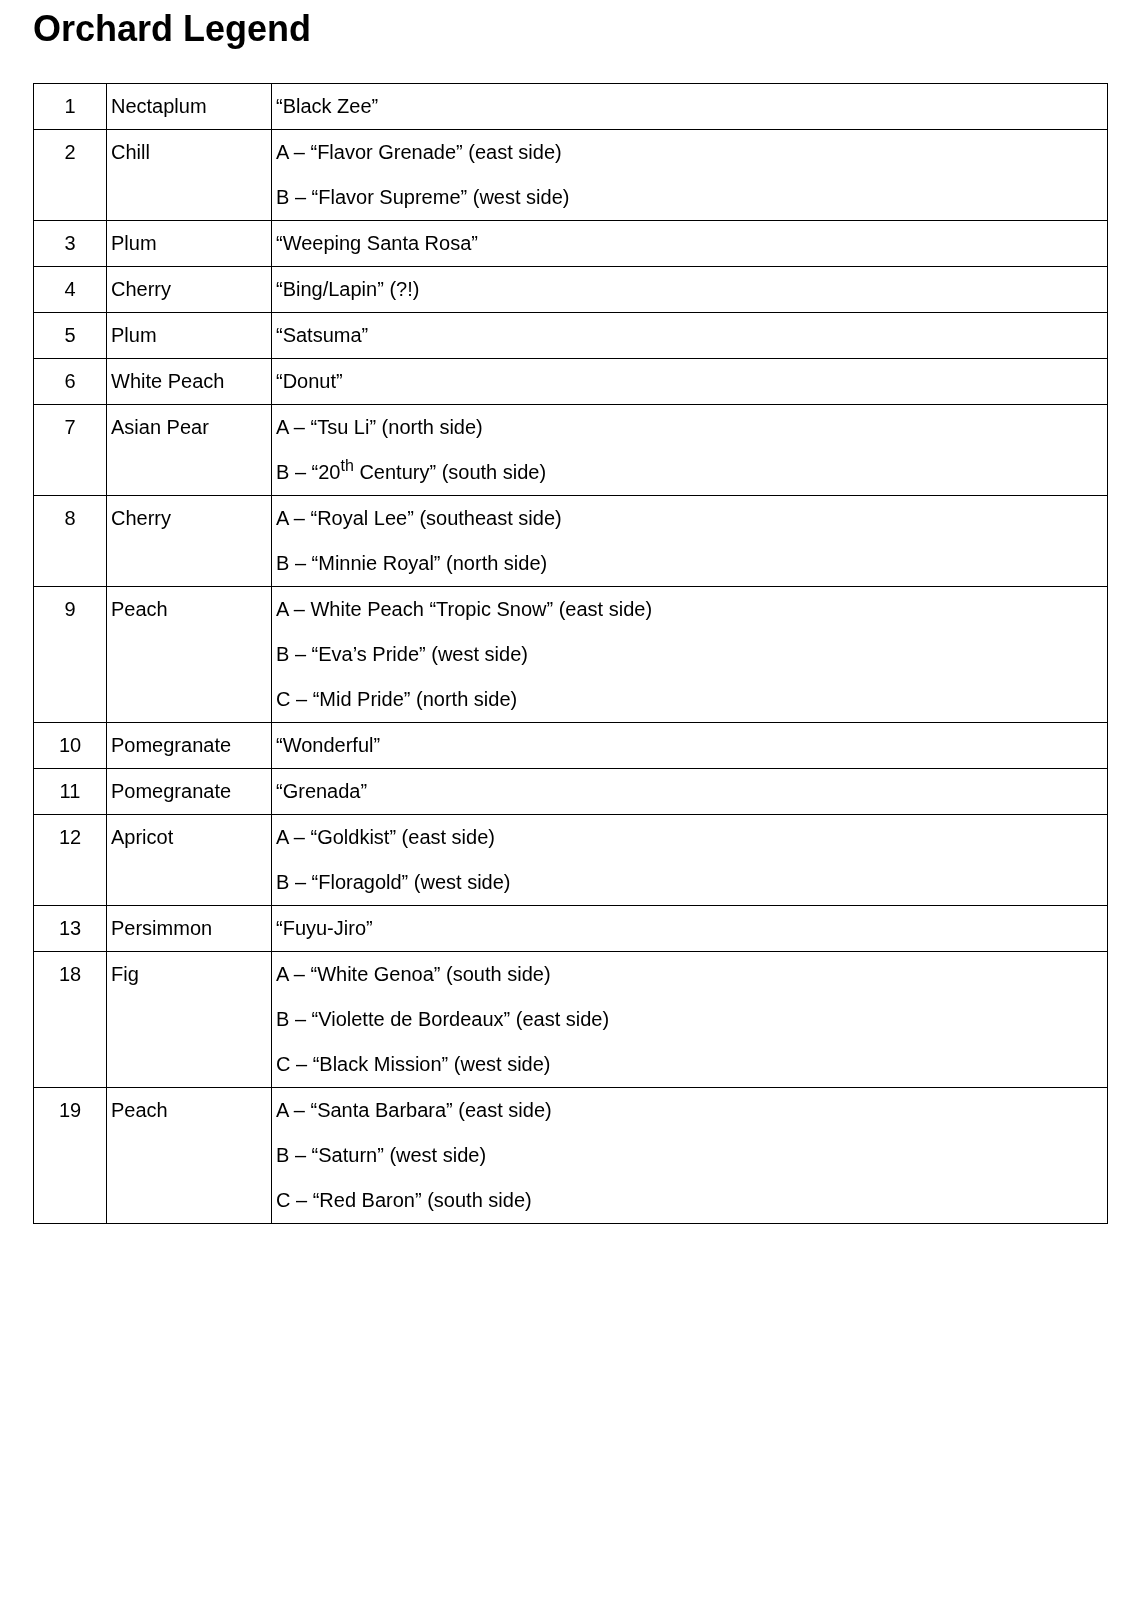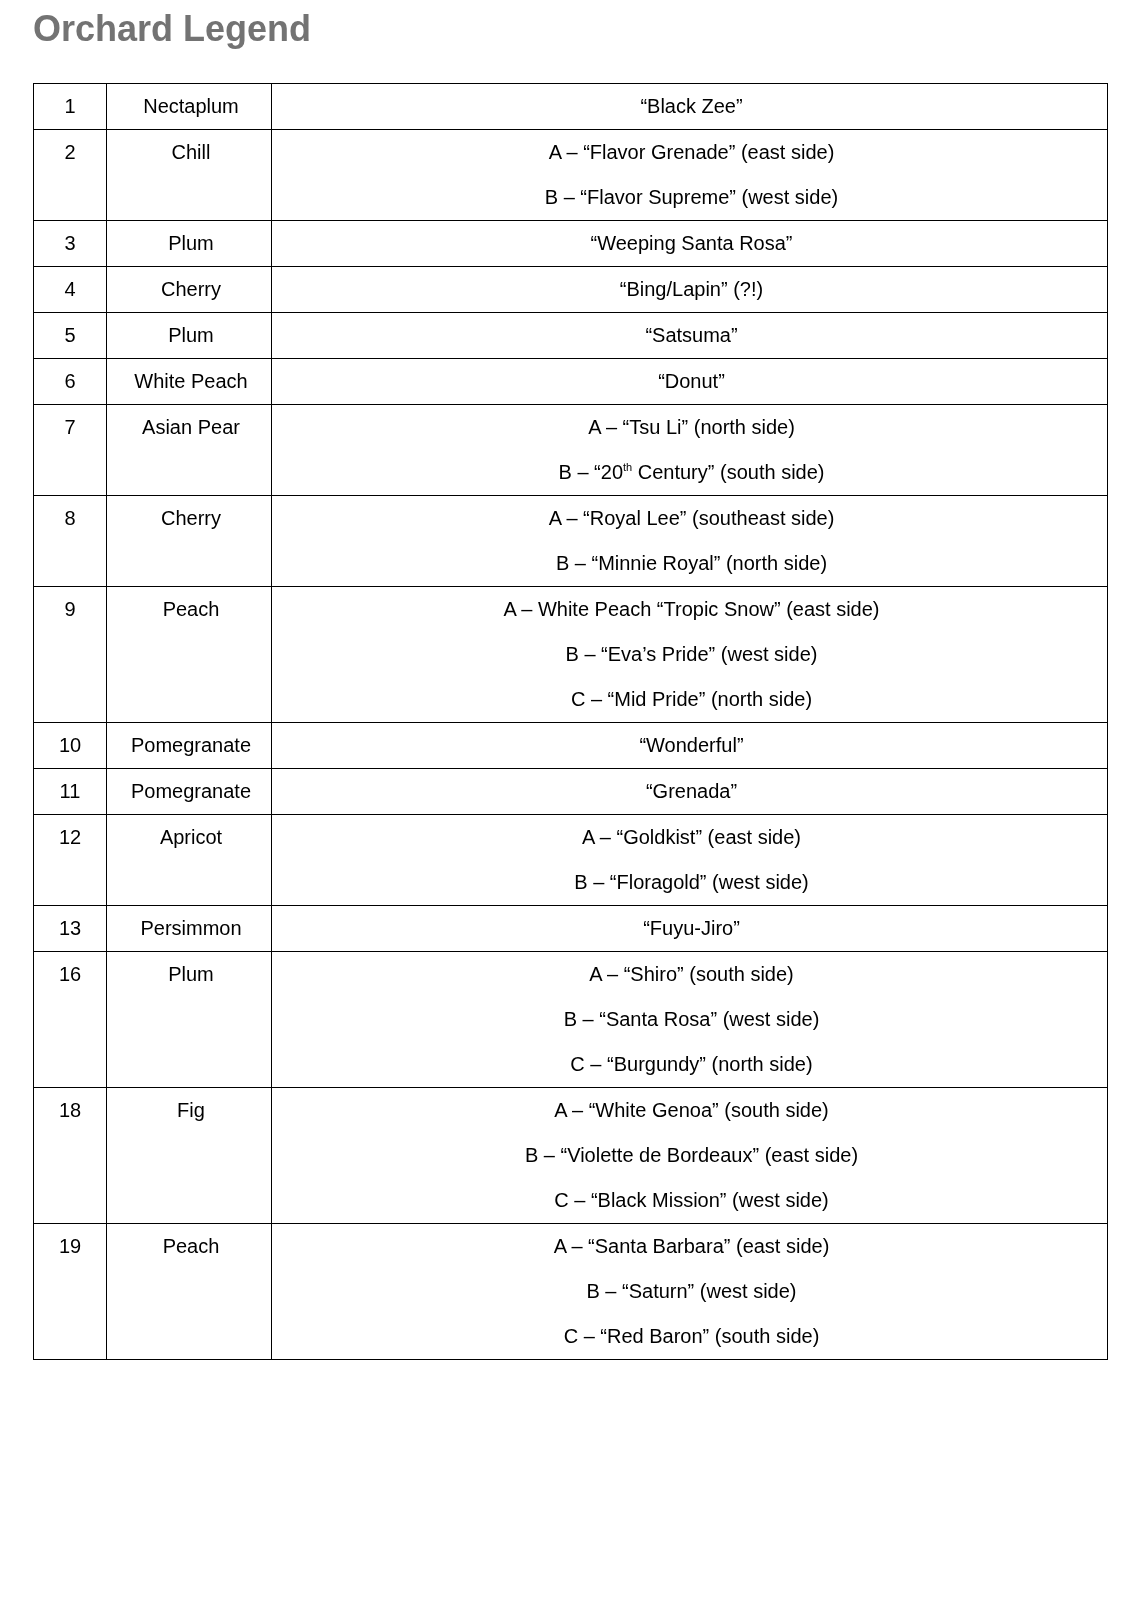--- a/index.html
+++ b/index.html
@@ -10,21 +10,21 @@
     height: 1620px;
     font-family: "Liberation Sans", sans-serif;
     color: #000000;
     overflow: hidden;
   }
   .page-title {
     margin: 6px 0 0 33px;
     font-size: 36px;
     line-height: 46px;
     font-weight: 700;
-    color: #737373;
+    color: #000000;
   }
   table.legend {
     border-collapse: collapse;
     table-layout: fixed;
     margin: 31px 0 0 33px;
     width: 1071px;
   }
   table.legend td {
     border: 1px solid #000000;
     vertical-align: top;
@@ -34,23 +34,23 @@
   td.col-num   { width: 72px;  }
   td.col-type  { width: 164px; }
   td.col-lines { width: 835px; }
   .cline {
     height: 45px;
     line-height: 45px;
     font-size: 20px;
     white-space: nowrap;
   }
   td.col-num .cline { text-align: center; }
-  td.col-type .cline, td.col-lines .cline { padding-left: 4px; text-align: center; }
+  td.col-type .cline, td.col-lines .cline { padding-left: 4px; }
   sup {
-    font-size: 11px;
+    font-size: 16px;
     line-height: 0;
     vertical-align: super;
   }
 </style>
 </head>
 <body>
 
 <h1 class="page-title">Orchard Legend</h1>
 
 <table class="legend">
@@ -199,33 +199,20 @@
         </td>
         <td class="col-type">
           <div class="cline">Persimmon</div>
         </td>
         <td class="col-lines">
           <div class="cline">“Fuyu-Jiro”</div>
         </td>
       </tr>
       <tr>
         <td class="col-num">
-          <div class="cline">16</div>
-        </td>
-        <td class="col-type">
-          <div class="cline">Plum</div>
-        </td>
-        <td class="col-lines">
-          <div class="cline">A – “Shiro” (south side)</div>
-          <div class="cline">B – “Santa Rosa” (west side)</div>
-          <div class="cline">C – “Burgundy” (north side)</div>
-        </td>
-      </tr>
-      <tr>
-        <td class="col-num">
           <div class="cline">18</div>
         </td>
         <td class="col-type">
           <div class="cline">Fig</div>
         </td>
         <td class="col-lines">
           <div class="cline">A – “White Genoa” (south side)</div>
           <div class="cline">B – “Violette de Bordeaux” (east side)</div>
           <div class="cline">C – “Black Mission” (west side)</div>
         </td>

